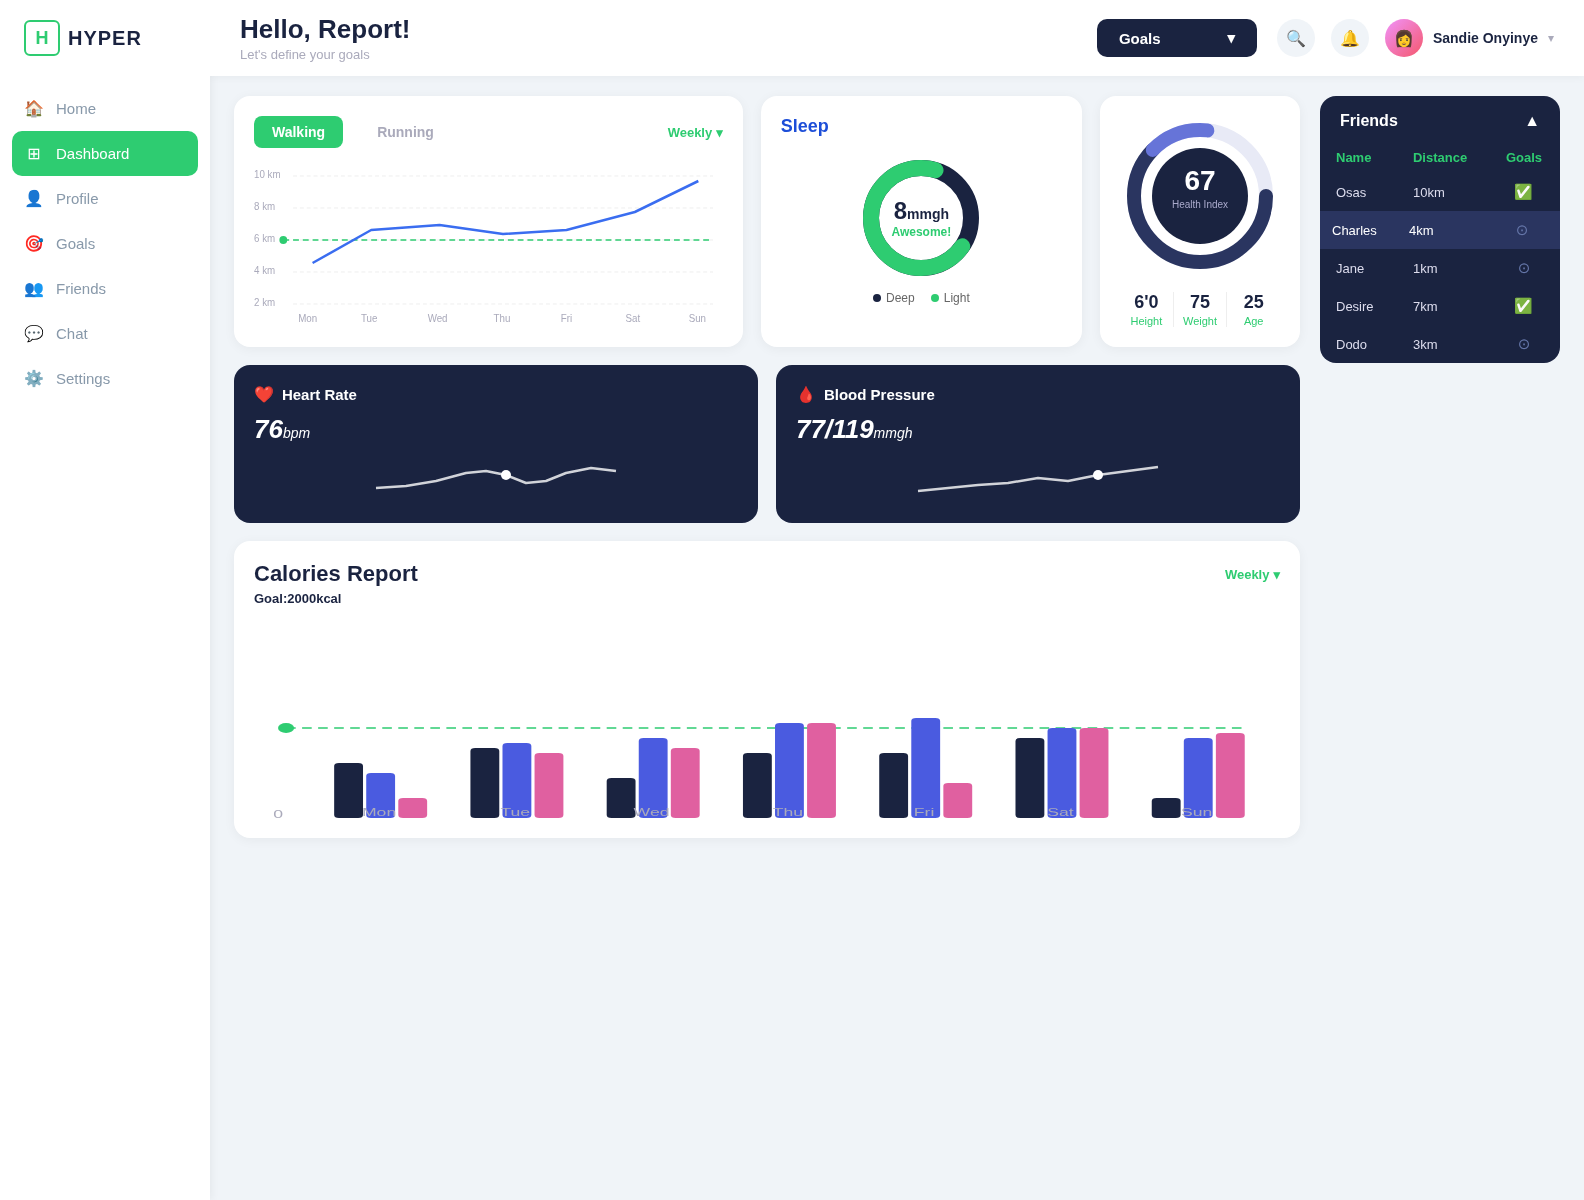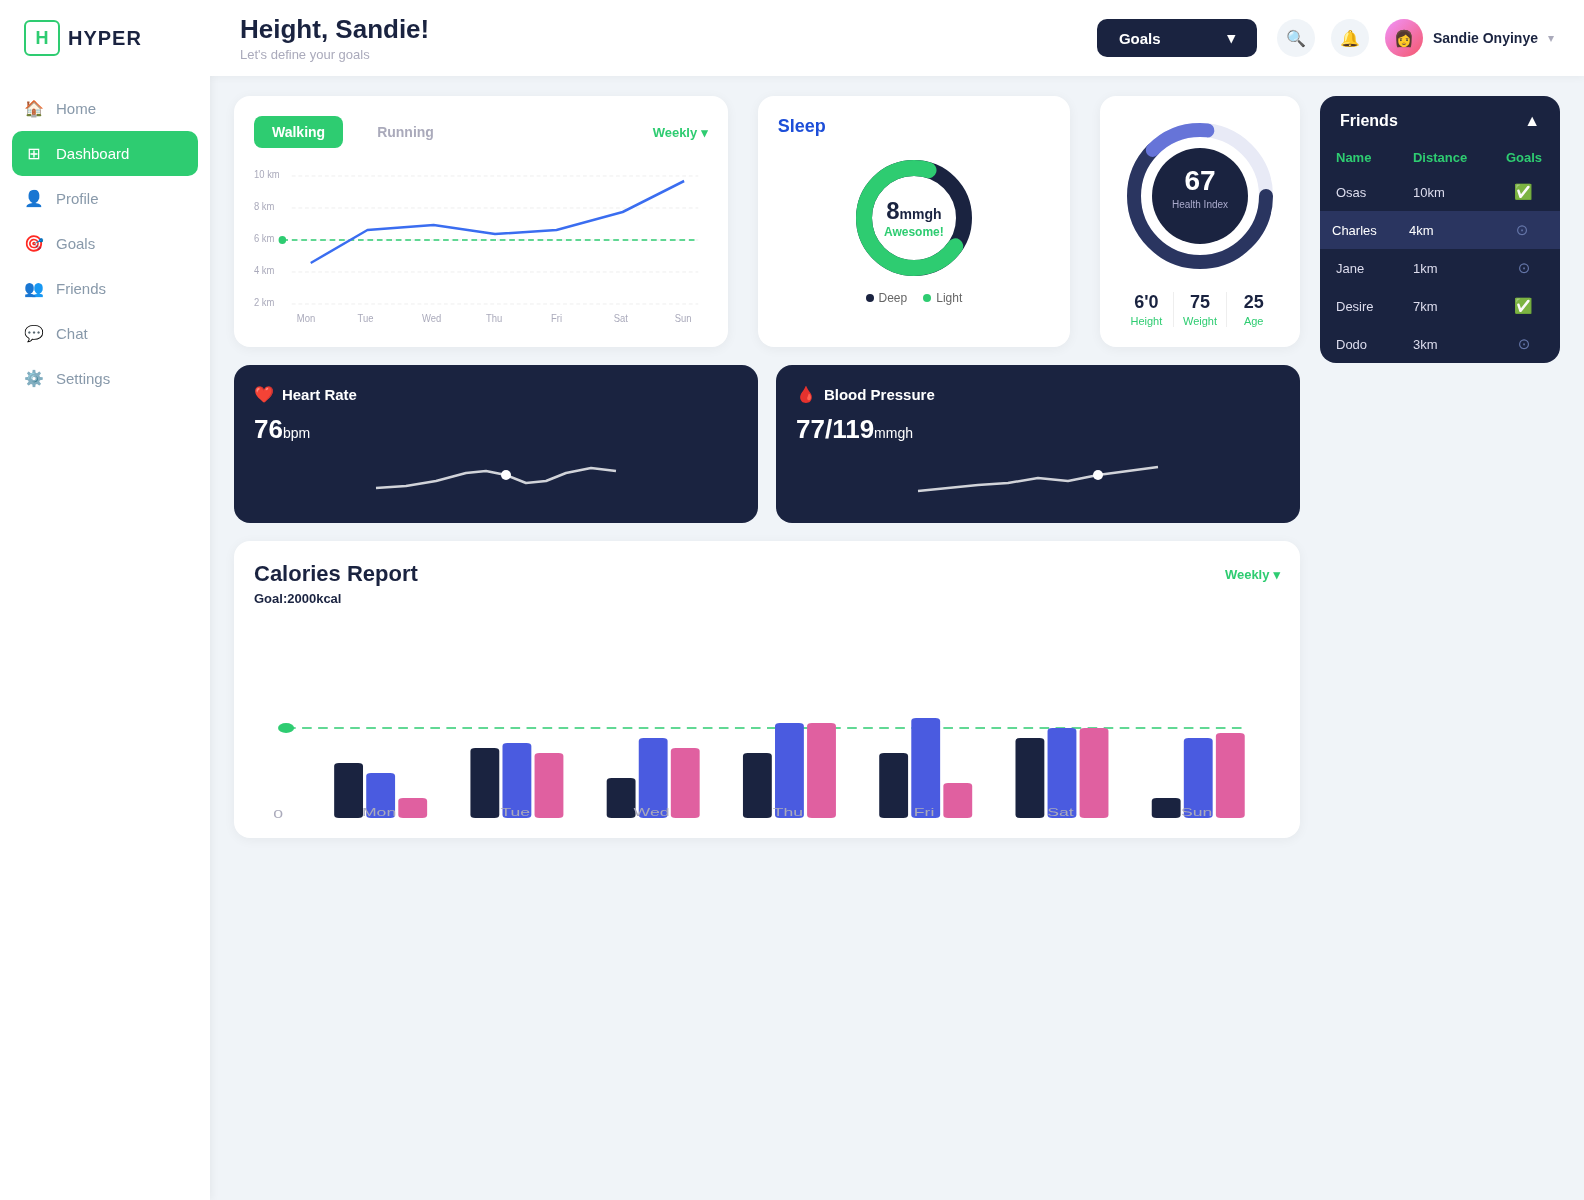--- a/index.html
+++ b/index.html
@@ -121,21 +121,21 @@
       box-shadow: 0 2px 12px rgba(0,0,0,0.05);
     }
     .card-dark {
       background: #1a2340;
       border-radius: 16px;
       padding: 20px;
       color: #fff;
     }
 
     
-    .top-row { display: flex; gap: 30px; }
+    .top-row { display: flex; gap: 18px; }
     .activity-card { flex: 2; }
     .sleep-card { flex: 1.2; }
 
     
     .activity-tabs { display: flex; align-items: center; gap: 16px; margin-bottom: 16px; }
     .tab-btn {
       padding: 8px 18px;
       border-radius: 8px;
       border: none;
       cursor: pointer;
@@ -179,21 +179,21 @@
     .stat-val { font-size: 18px; font-weight: 800; color: #1a2340; }
     .stat-label { font-size: 11px; color: #2ecc71; margin-top: 2px; }
     .stat-divider { width: 1px; background: #eee; }
 
     
     .vitals-row { display: flex; gap: 18px; }
     .vital-card { flex: 1; }
     .vital-header { display: flex; align-items: center; gap: 8px; margin-bottom: 10px; }
     .vital-icon { font-size: 16px; }
     .vital-title { font-size: 15px; font-weight: 600; color: #fff; }
-    .vital-value { font-size: 26px; font-weight: 800; color: #fff; }
+    .vital-value { font-size: 26px; font-weight: 800; color: #fff; font-style: italic; }
     .vital-unit { font-size: 14px; font-weight: 400; }
     .vital-chart { height: 50px; position: relative; margin-top: 8px; }
 
     
     .calories-header { display: flex; align-items: center; justify-content: space-between; margin-bottom: 4px; }
     .calories-title { font-size: 22px; font-weight: 700; color: #1a2340; }
     .calories-goal { font-size: 13px; color: #888; margin-bottom: 12px; }
     .calories-goal span { color: #1a2340; font-weight: 700; }
     .bar-chart-container { position: relative; height: 200px; }
     svg.bar-chart { width: 100%; height: 100%; }
@@ -282,21 +282,21 @@
         <span class="nav-icon">⚙️</span>
         <span>Settings</span>
       </div>
     </div>
 </nav>
 
 <div class="main">
 
   <header class="header">
     <div class="header-title">
-      <h1>Height, Sandie!</h1>
+      <h1>Hello, Report!</h1>
       <p>Let's define your goals</p>
     </div>
 
     <button class="goals-dropdown">
       <span>Goals</span>
       <span class="goals-dropdown-arrow">▾</span>
     </button>
 
     <div class="header-icons">
       <button class="icon-btn">

